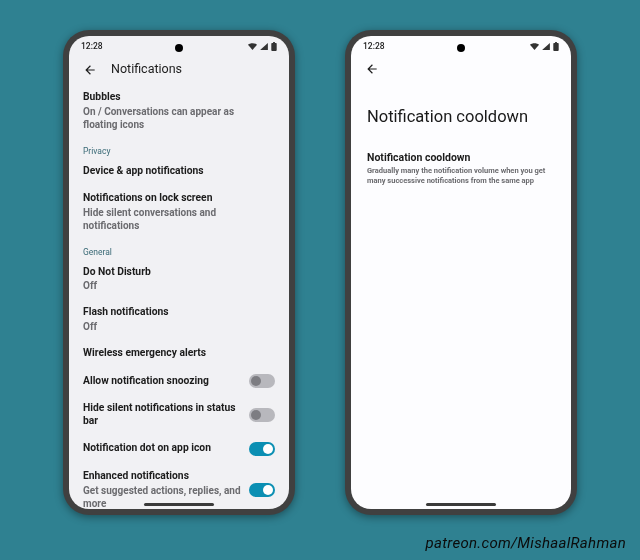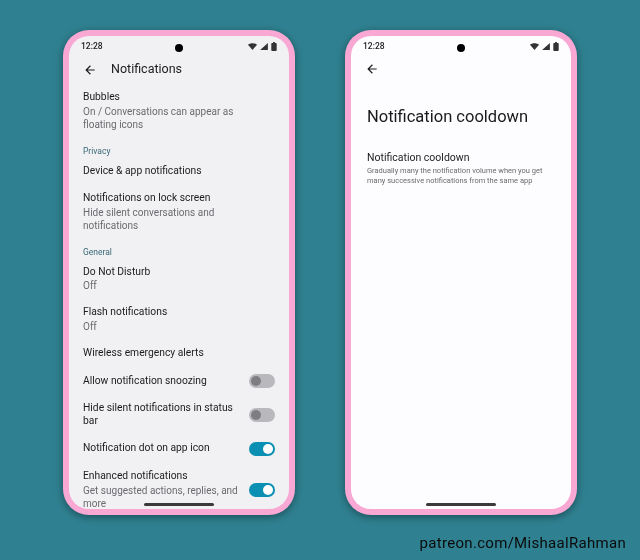--- a/index.html
+++ b/index.html
@@ -11,31 +11,32 @@
     position: relative;
     overflow: hidden;
   }
   .credit {
     position: absolute;
     bottom: 8px;
     right: 14px;
     color: #0b0b0b;
     font-size: 15px;
     letter-spacing: .3px;
+    font-style: italic;
   }
   .phones {
     display: flex;
     gap: 50px;
     padding: 30px 50px 0 50px;
     justify-content: center;
   }
   .phone {
     width: 232px;
     height: 485px;
-    background: #f9a8d4;
+    background: #404040;
     border-radius: 26px;
     padding: 6px;
     position: relative;
     box-shadow: 0 2px 8px rgba(0,0,0,.4);
   }
   .screen {
     width: 100%;
     height: 100%;
     border-radius: 20px;
     overflow: hidden;
@@ -87,20 +88,21 @@
   }
   .content {
     padding: 0 14px 10px 14px;
     font-size: 9px;
   }
   .row {
     padding: 7px 0;
     display: flex;
     align-items: center;
     justify-content: flex-end;
+    font-weight: bold;
   }
   .row .txt { flex:1; padding-right:8px; }
   .ttl {
     font-size: 10.3px;
     color: #1c1c1c;
     line-height: 1.25;
   }
   .sub {
     font-size: 10px;
     color: #6b6b6f;

